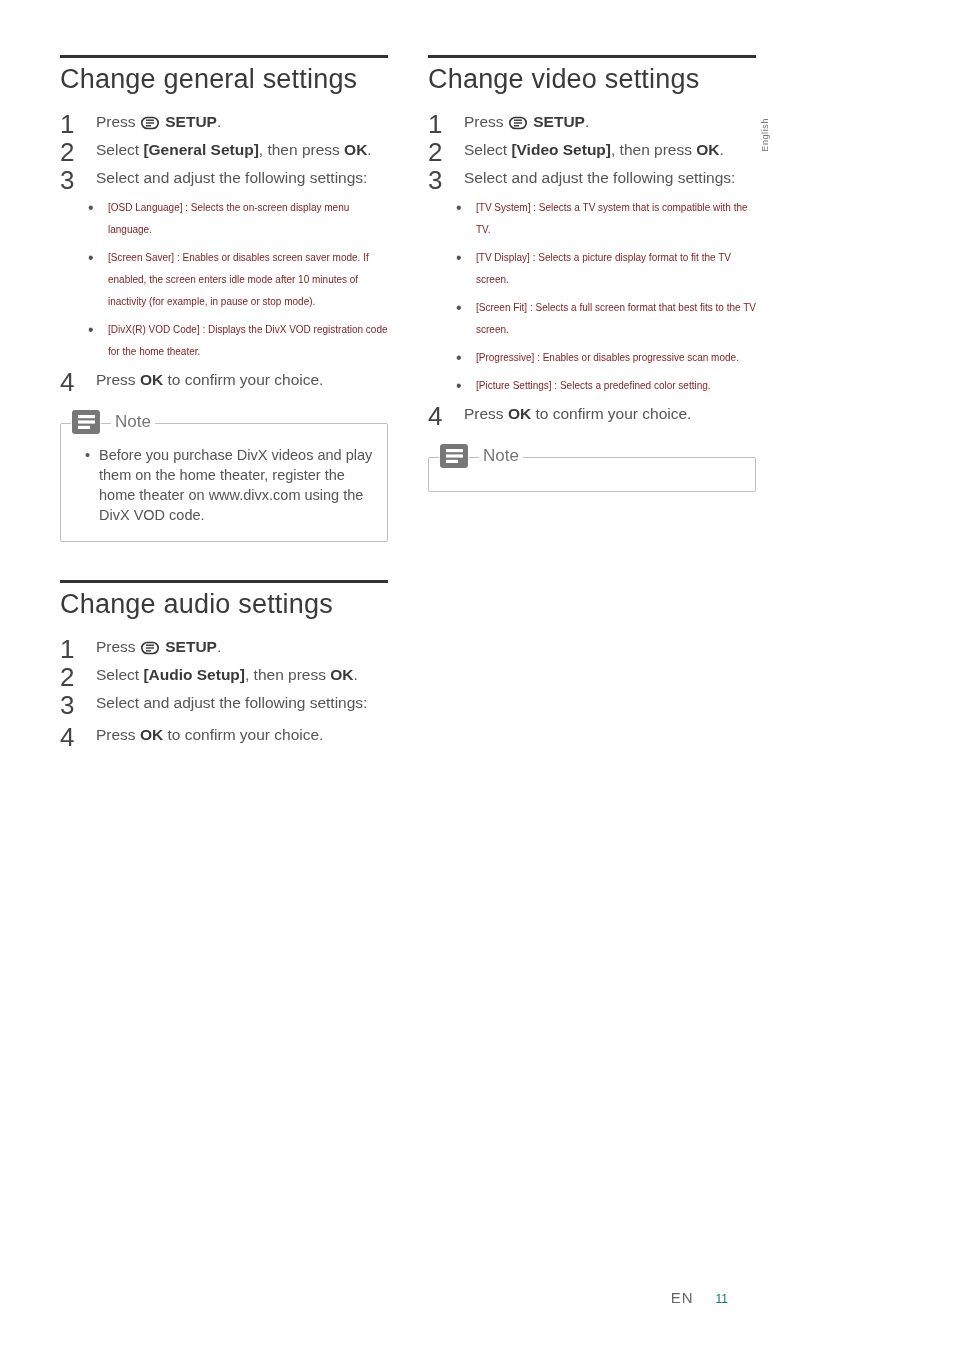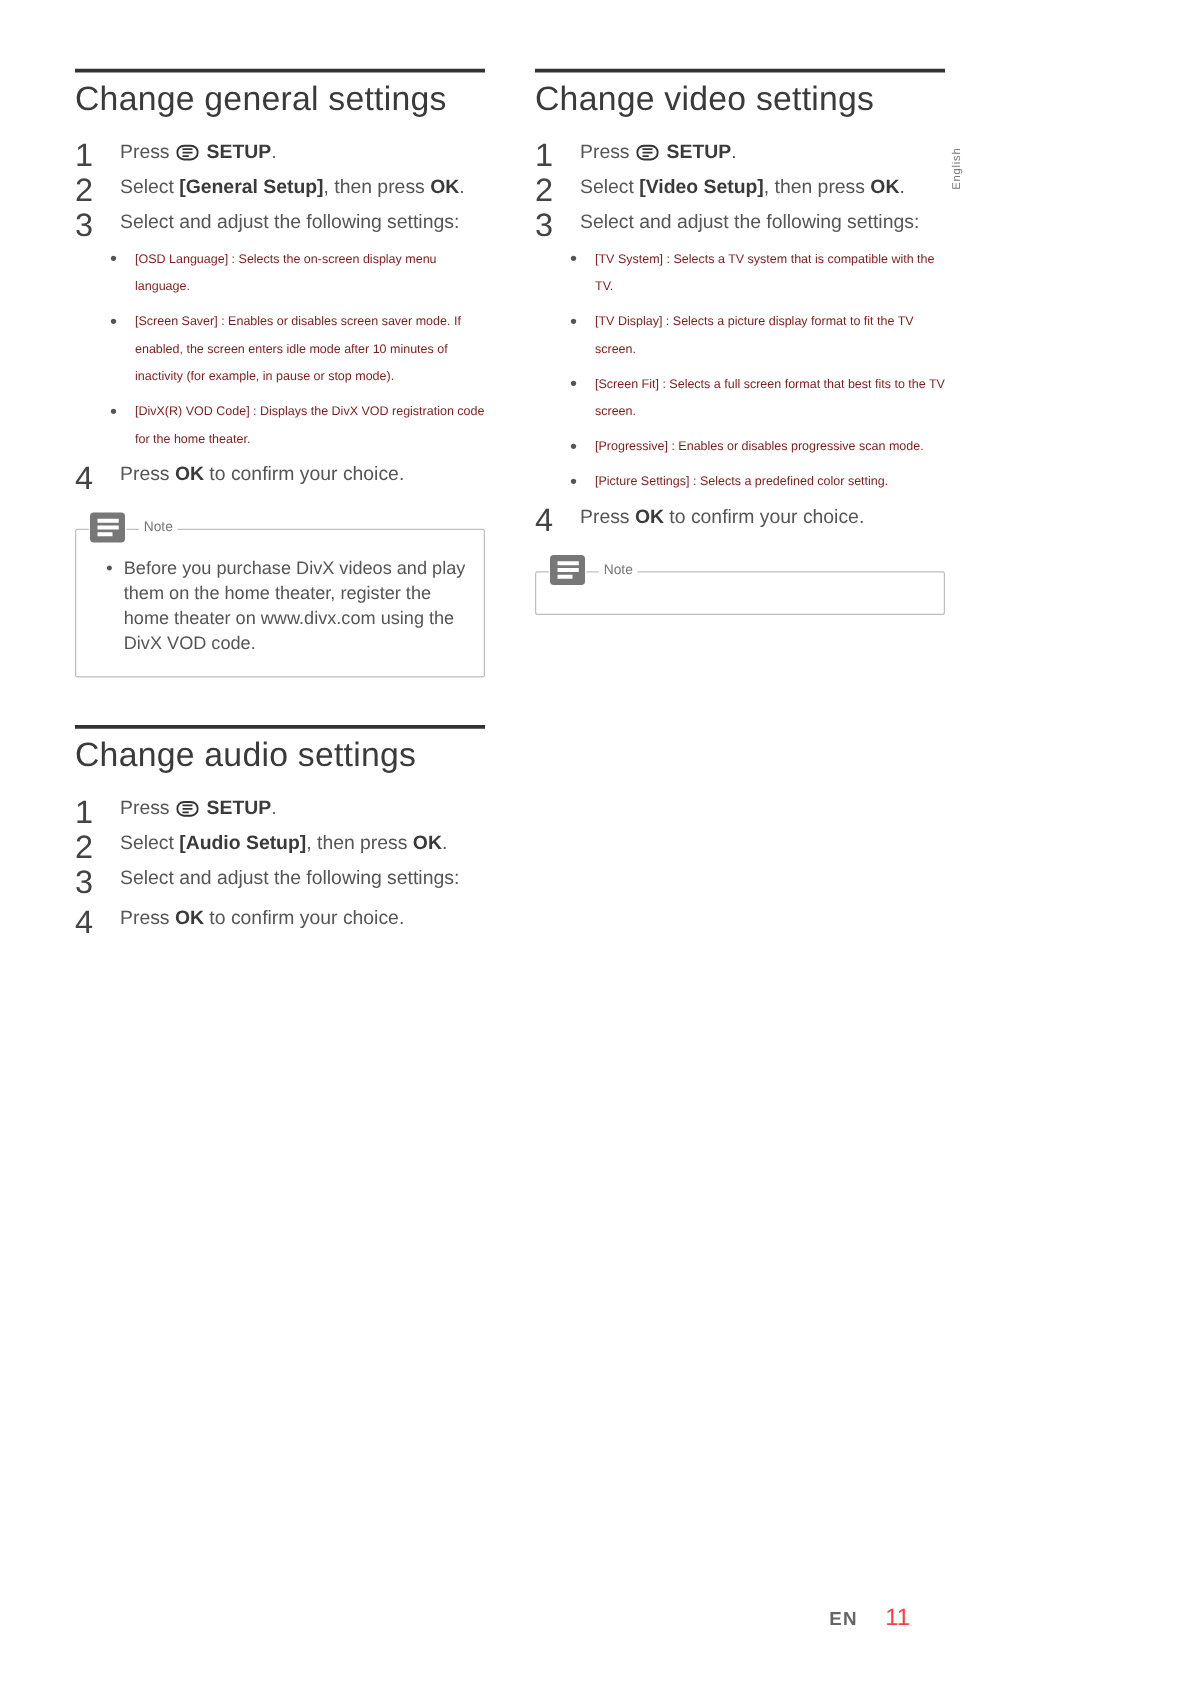--- a/index.html
+++ b/index.html
@@ -13,32 +13,32 @@
   .steps { }
   .step { display: flex; align-items: flex-start; gap: 14px; margin-bottom: 2px; }
   .step-num { font-family: "Gill Sans", "Segoe UI", Arial, sans-serif; font-size: 26px; line-height: 26px; font-weight: 400; color: #444; width: 22px; flex: 0 0 22px; text-align: left; }
   .step-body { font-size: 15.5px; line-height: 22px; color: #555; flex: 1; }
   .step-body .b { font-weight: 600; color: #3a3a3a; }
   .sub-bullets { list-style: none; padding-left: 34px; margin-top: 4px; margin-bottom: 6px; }
   .sub-bullets li { position: relative; font-size: 10px; line-height: 22px; color: #7f1d1d; margin-bottom: 6px; padding-left: 14px; }
   .sub-bullets li::before { content: "•"; position: absolute; left: -6px; top: 0; color: #555; font-size: 16px; }
   .note-box { border: 1px solid #bfbfbf; border-radius: 2px; margin-top: 28px; font-size: 14.5px; line-height: 20px; color: #555; }
   .note-head { display: flex; align-items: center; gap: 10px; padding: 0 0 0 10px; margin-top: -15px; margin-bottom: 6px; }
-  .note-head .label { background: #fff; padding: 0 4px; color: #777; font-size: 11px; }
+  .note-head .label { background: #fff; padding: 0 4px; color: #777; font-size: 17px; }
   .note-body { padding: 4px 14px 12px 14px; }
   .note-body ul { list-style: none; padding-left: 12px; }
   .note-body li { position: relative; padding-left: 12px; margin-bottom: 4px; }
   .note-body li::before { content: "•"; position: absolute; left: -2px; top: 0; }
   .icon-note { background: #fff; display: inline-block; }
   .icon-note svg { display: block; }
   .icon-setup { display: inline-block; vertical-align: -3px; margin: 0 2px 0 1px; }
   .lang-tab { position: absolute; top: 118px; right: 56px; font-size: 9px; letter-spacing: 0.6px; color: #777; transform: rotate(-90deg); transform-origin: right top; }
   .footer { position: absolute; bottom: 44px; right: 88px; font-size: 15px; color: #666; display: flex; gap: 22px; align-items: baseline; }
-  .footer .en { font-weight: 700; letter-spacing: 1px; }
-  .footer .pn { font-size: 19px; color: #ef4444; margin-top: 24px; }
+  .footer .en { font-weight: 400; letter-spacing: 1px; }
+  .footer .pn { font-size: 12px; color: #0f766e; margin-top: 24px; }
 </style>
 </head>
 <body>
 
 <div class="page">
 
   <div class="lang-tab">English</div>
 
   <div class="columns">
 

